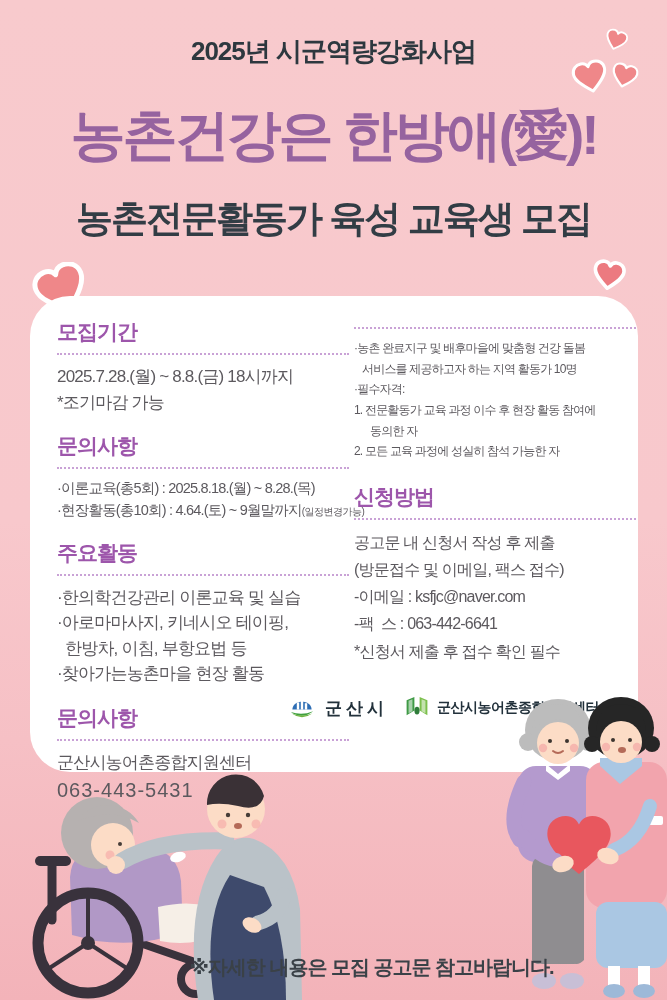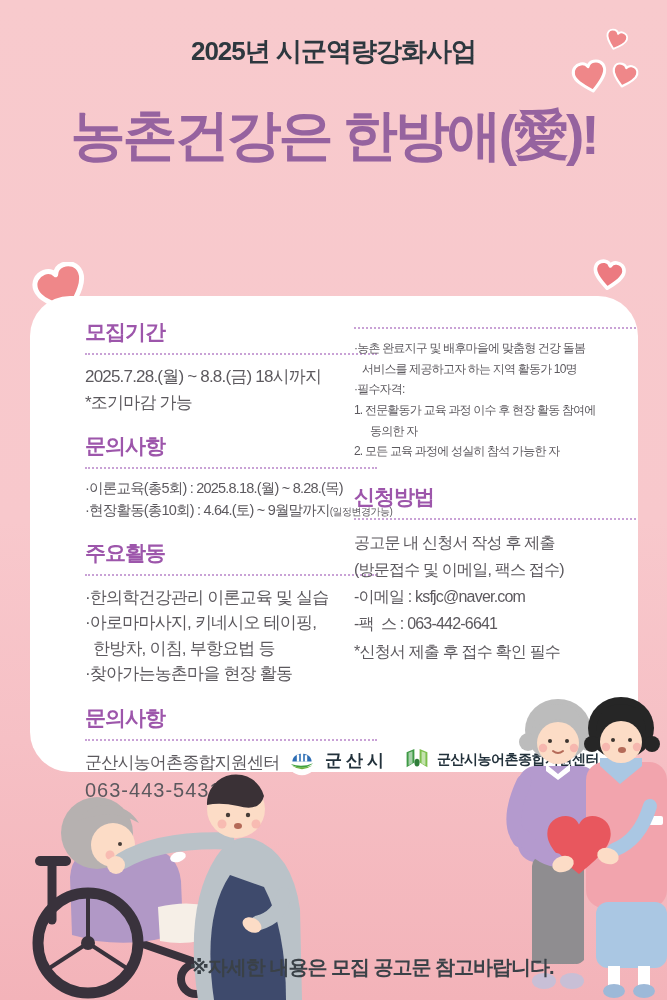--- a/index.html
+++ b/index.html
@@ -26,36 +26,36 @@
   
   .hearts-top{ position:absolute; top:24px; right:16px; z-index:1; }
   .heart-card-left{ position:absolute; top:262px; left:22px; z-index:1; }
   .heart-card-right{ position:absolute; top:254px; left:590px; z-index:3; }
   
   .card{
     position:absolute; left:30px; top:296px; width:608px; height:476px;
     background:#ffffff; border-radius:40px; z-index:2;
   }
   .col{ position:absolute; z-index:3; }
-  .col-left{ left:57px; top:318px; width:292px;margin-left:28px; }
+  .col-left{ left:57px; top:318px; width:292px; }
   .col-right{ left:354px; top:320px; width:282px; }
   .section{ margin-bottom:17px; }
   .section h3{ font-size:21px; font-weight:800; color:#9d56ab; letter-spacing:-1px; }
   .sep{ border-top:2px dotted #c9a2d6; margin:7px 0 9px 0; }
   .line{ font-size:17px; color:#5c595e; font-weight:400; line-height:1.5;
          white-space:nowrap; letter-spacing:-0.8px; }
   .line.sm{ font-size:14.5px; }
   .line.xs{ font-size:12px; line-height:1.72; }
   .line.pre{ white-space:pre; font-size:16px; line-height:1.7; }
   .line .tiny{ font-size:10px; letter-spacing:-0.5px; }
   .indent1{ padding-left:8px; }
   .indent2{ padding-left:16px; }
   .phone-line{ font-size:20px; letter-spacing:1px; }
   
-  .logos{ position:absolute; left:286px; top:744px; z-index:3; display:flex; align-items:center; gap:16px; }
+  .logos{ position:absolute; left:286px; top:692px; z-index:3; display:flex; align-items:center; gap:16px; }
   .logo-item{ display:flex; align-items:center; gap:7px; }
   .logo-city-label{ font-size:17px; font-weight:800; color:#22313b; letter-spacing:4px; white-space:nowrap; }
   .logo-center-label{ font-size:14px; font-weight:800; color:#22313b; letter-spacing:-0.5px; white-space:nowrap; }
   
   .scene-left{ position:absolute; left:0; top:745px; z-index:4; }
   .scene-right{ position:absolute; left:480px; top:688px; z-index:4; }
   .footer-note{
     position:absolute; top:954px; left:0; width:100%; text-align:center;
     font-size:20px; font-weight:800; color:#3a4147; letter-spacing:-1px;
     transform:translateX(38px); z-index:5; white-space:nowrap;
@@ -67,20 +67,21 @@
 <div class="poster">
 
   <svg width="0" height="0" style="position:absolute" aria-hidden="true">
     <defs>
       <path id="heartp" d="M50,88 C20,64 2,46 2,27 C2,10 15,0 30,0 C40,0 47,6 50,13 C53,6 60,0 70,0 C85,0 98,10 98,27 C98,46 80,64 50,88 Z"></path>
     </defs>
   </svg>
 
   <div class="program-label">2025년 시군역량강화사업</div>
   <div class="main-title">농촌건강은 한방애(愛)!</div>
+  <div class="sub-title">농촌전문활동가 육성 교육생 모집</div>
 
   <svg class="hearts-top" width="110" height="108" viewBox="0 0 110 108">
     <g fill="#ef8789" stroke="#ffffff" stroke-width="9" stroke-linejoin="round">
       <use href="#heartp" transform="translate(68,4) rotate(18) scale(0.21)"></use>
       <use href="#heartp" transform="translate(30,42) rotate(-12) scale(0.33)"></use>
       <use href="#heartp" transform="translate(74,38) rotate(14) scale(0.25)"></use>
     </g>
   </svg>
 
   <svg class="heart-card-left" width="70" height="62" viewBox="0 0 70 62">

